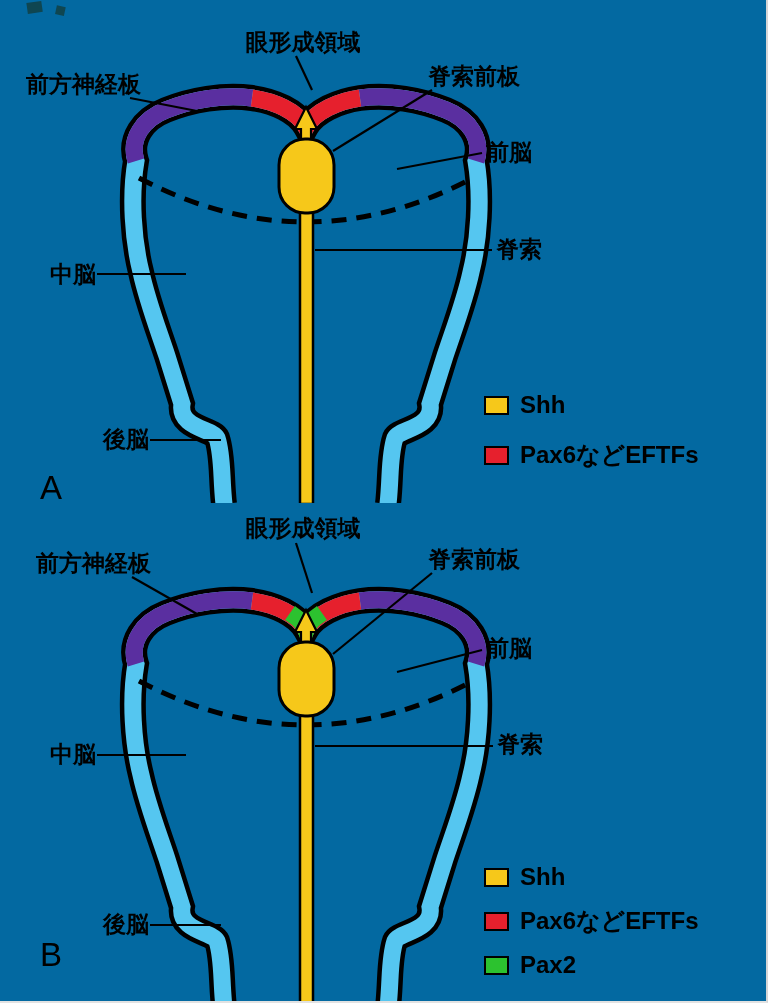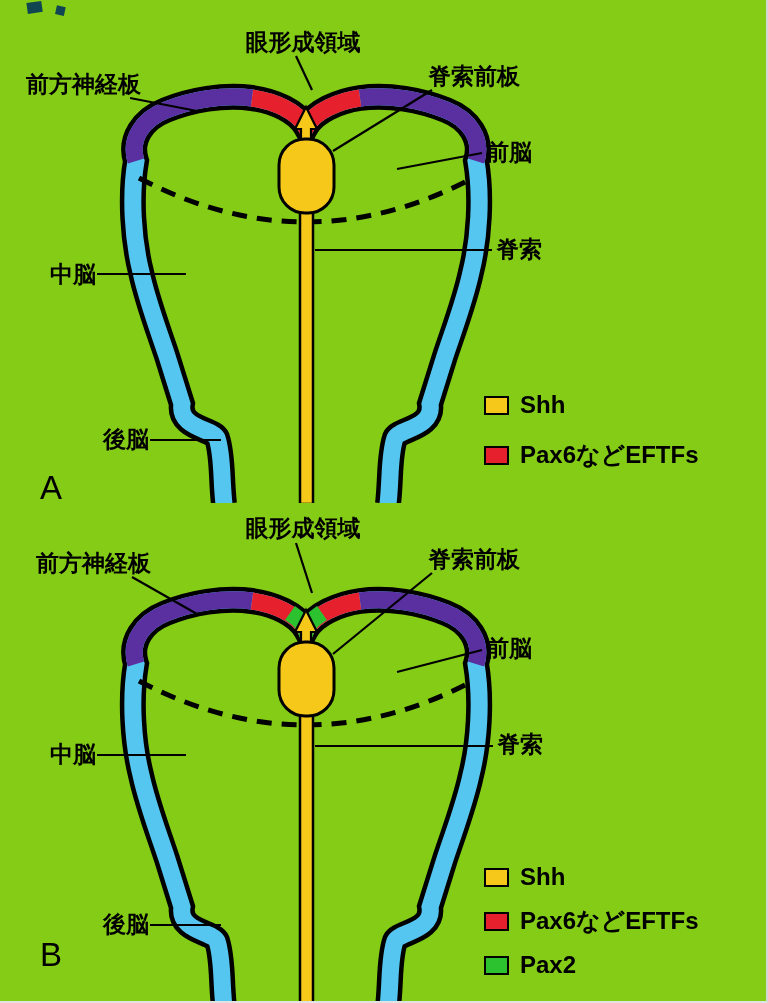--- a/index.html
+++ b/index.html
@@ -1,19 +1,19 @@
 <!DOCTYPE html>
 <html><head>
 <meta charset="utf-8">
 <style>
   html,body{margin:0;padding:0;background:#fff;}
   .page{
     position:relative;
     width:768px;height:1003px;
-    background:#84cc16;
+    background:#0369a1;
     box-sizing:border-box;
     border-right:2px solid #d6d6d6;
     border-bottom:2px solid #e2e2e2;
     overflow:hidden;
     font-family:"Liberation Sans","DejaVu Sans",sans-serif;
   }
   .panel{position:absolute;left:0;}
   .jp-label{
     font-family:"Liberation Sans","DejaVu Sans",sans-serif;
     font-size:23px;font-weight:700;fill:#000;

